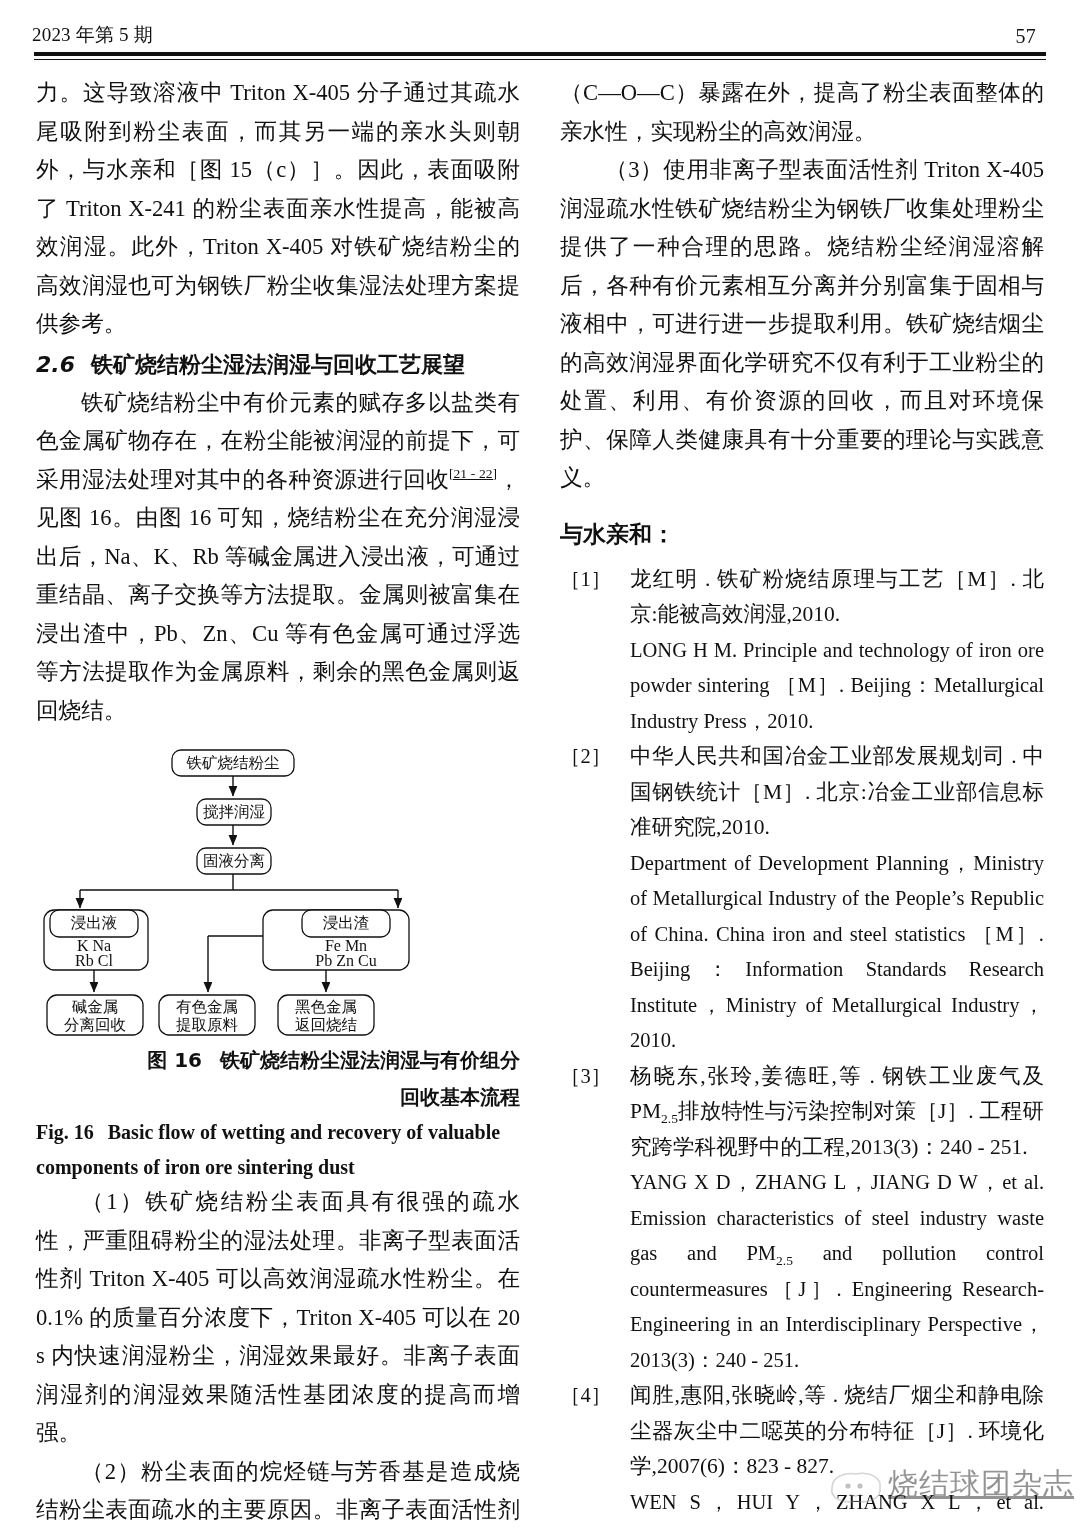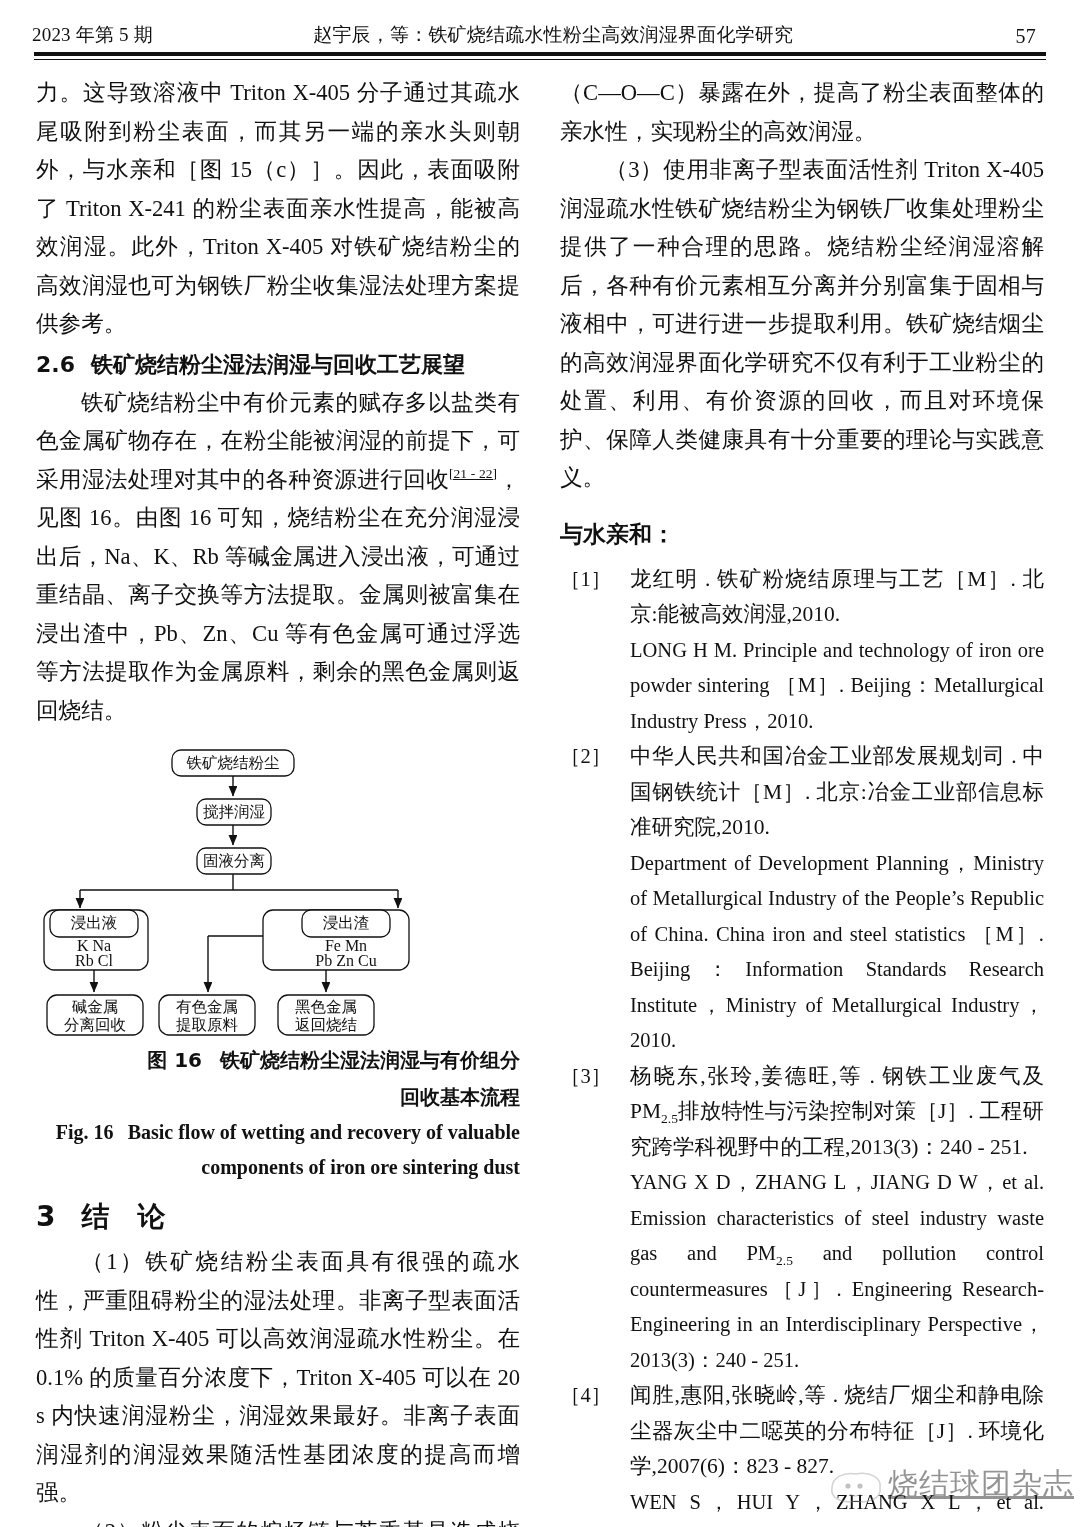--- a/index.html
+++ b/index.html
@@ -75,21 +75,21 @@
   p.body.ind { text-indent: 45px; }
 
   h3.sec {
     margin: 2px 0 0 0;
     font-family: "DejaVu Sans", "Liberation Sans", sans-serif;
     font-weight: bold;
     font-size: 22px;
     line-height: 38px;
     letter-spacing: 0px;
   }
-  h3.sec .num { margin-right: 16px; }
+  h3.sec .num { margin-right: 16px; font-style: italic; }
 
   h2.big-sec {
     margin: 10px 0 2px 0;
     font-family: "DejaVu Sans", "Liberation Sans", sans-serif;
     font-weight: bold;
     font-size: 28px;
     line-height: 48px;
   }
   h2.big-sec .num { margin-right: 26px; }
 
@@ -127,21 +127,21 @@
     margin: 6px 0 0 0;
     text-align: right;
     font-family: "DejaVu Sans", "Liberation Sans", sans-serif;
     font-weight: bold;
     font-size: 20px;
     line-height: 31px;
   }
   .figcap .gap { display: inline-block; width: 18px; }
   .figcap-en {
     margin: 4px 0 0 0;
-    text-align: right;
+    text-align: left;
     font-family: "Liberation Serif", serif;
     font-weight: bold;
     font-size: 20px;
     line-height: 31px;
   }
   .figcap-en .gap { display: inline-block; width: 14px; }
 
   
   .ref {
     position: relative;
@@ -187,21 +187,20 @@
     position: absolute;
     left: 0; top: 6px;
     width: 56px; height: 38px;
   }
 </style>
 </head>
 <body>
 
 <div class="runhead">
   <span class="rh-left">2023 年第 5 期</span>
-  <span class="rh-center">赵宇辰，等：铁矿烧结疏水性粉尘高效润湿界面化学研究</span>
   <span class="rh-right">57</span>
 </div>
 <div class="rule-thick"></div>
 <div class="rule-thin"></div>
 
 <div class="col col-left">
 
   <p class="body">力。这导致溶液中 Triton X-405 分子通过其疏水尾吸附到粉尘表面，而其另一端的亲水头则朝外，与水亲和［图 15（c）］。因此，表面吸附了 Triton X-241 的粉尘表面亲水性提高，能被高效润湿。此外，Triton X-405 对铁矿烧结粉尘的高效润湿也可为钢铁厂粉尘收集湿法处理方案提供参考。</p>
 
   <h3 class="sec">
@@ -277,23 +276,20 @@
       <span>回收基本流程</span>
     </p>
     <p class="figcap-en">
       <span>Fig. 16</span><span class="gap"></span><span>Basic flow of wetting and recovery of valuable</span>
     </p>
     <p class="figcap-en">
       <span>components of iron ore sintering dust</span>
     </p>
   </div>
 
-  <h2 class="big-sec">
-    <span class="num">3</span><span>结　论</span>
-  </h2>
 
   <p class="body ind">（1）铁矿烧结粉尘表面具有很强的疏水性，严重阻碍粉尘的湿法处理。非离子型表面活性剂 Triton X-405 可以高效润湿疏水性粉尘。在 0.1% 的质量百分浓度下，Triton X-405 可以在 20 s 内快速润湿粉尘，润湿效果最好。非离子表面润湿剂的润湿效果随活性基团浓度的提高而增强。</p>
   <p class="body ind">（2）粉尘表面的烷烃链与芳香基是造成烧结粉尘表面疏水的主要原因。非离子表面活性剂 Triton X-405 高效润湿粉尘的机理为：Triton X-405 分子的疏水端通过 π-π 堆叠作用与疏水基团相互作用力吸附在粉尘表面，其另一端的亲水基团</p>
 </div>
 
 <div class="col col-right">
 
   <p class="body">（C—O—C）暴露在外，提高了粉尘表面整体的亲水性，实现粉尘的高效润湿。</p>
   <p class="body ind">（3）使用非离子型表面活性剂 Triton X-405 润湿疏水性铁矿烧结粉尘为钢铁厂收集处理粉尘提供了一种合理的思路。烧结粉尘经润湿溶解后，各种有价元素相互分离并分别富集于固相与液相中，可进行进一步提取利用。铁矿烧结烟尘的高效润湿界面化学研究不仅有利于工业粉尘的处置、利用、有价资源的回收，而且对环境保护、保障人类健康具有十分重要的理论与实践意义。</p>
 

